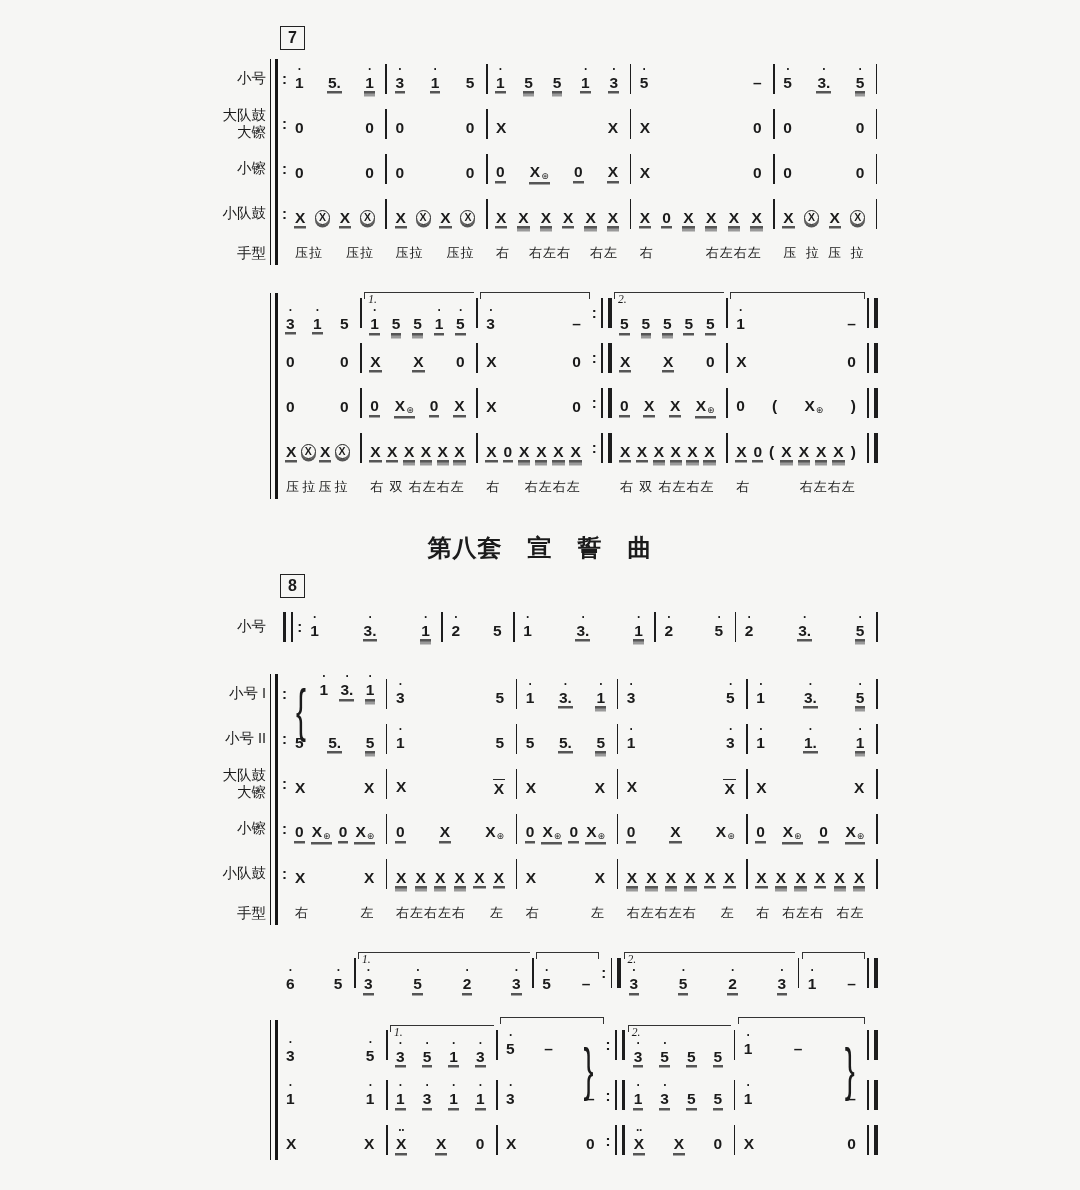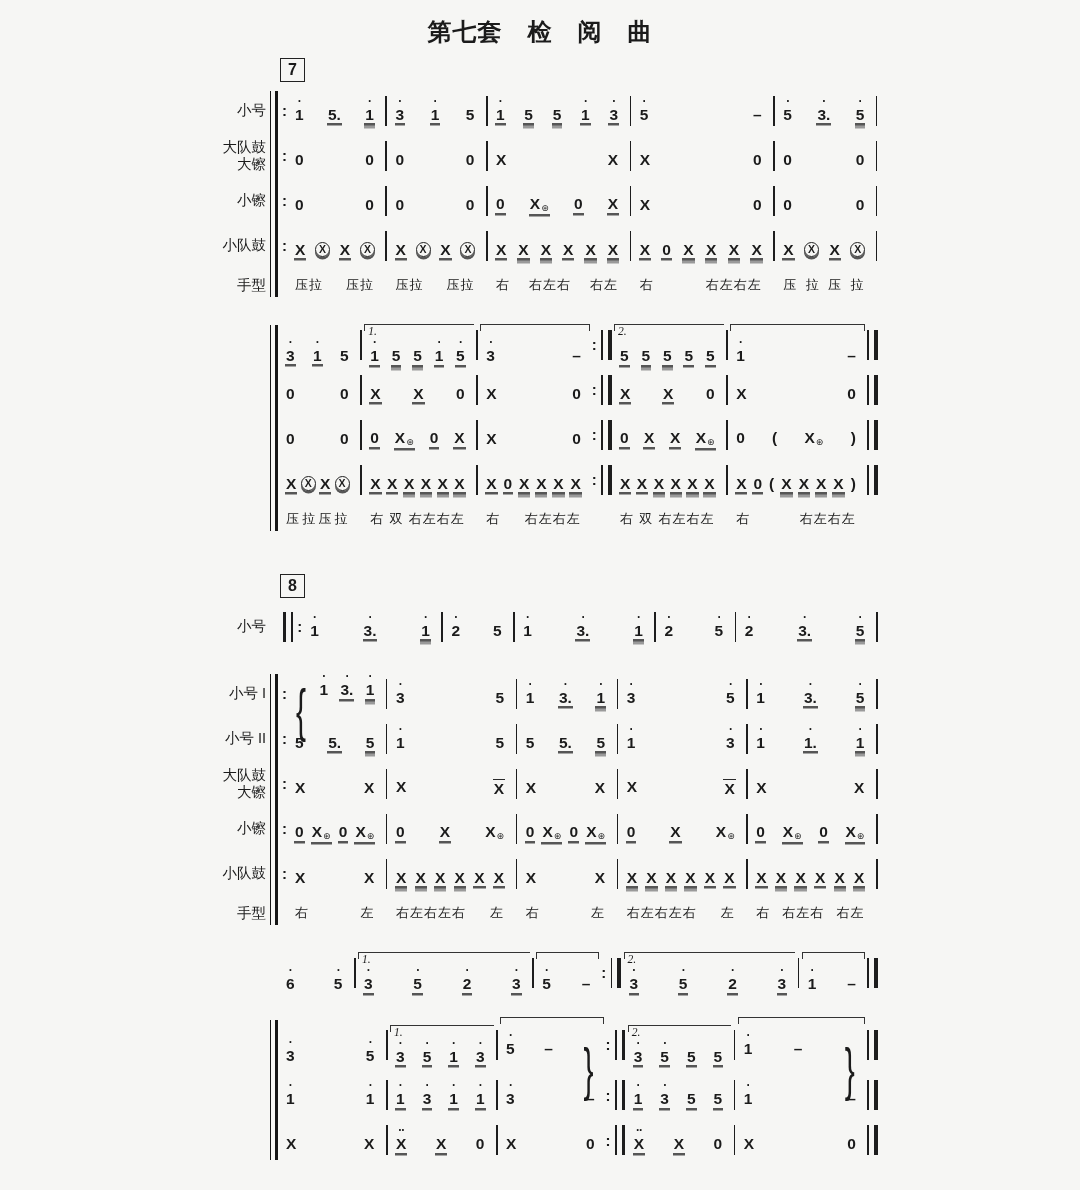--- a/index.html
+++ b/index.html
@@ -46,21 +46,21 @@
     line-height:12px;text-align:center;font-size:10.5px;padding:0;}
   .st{font-size:9px;vertical-align:-2px;margin-left:1px;font-weight:normal;}
   .brace .b{font-size:30px;font-weight:normal;transform:scaleY(1.9) translateY(12%);
     transform-origin:50% 30%;padding:0 2px;}
   .hand .tok{font-weight:normal;font-size:13px;letter-spacing:1px;}
 </style>
 </head>
 <body>
 
 <div class="sheet" id="score">
-    <div class="piece"><div class="title">第七套　检　阅　曲</div><div class="boxnum">7</div><div class="systems">
+    <div class="piece"><div class="boxnum">7</div><div class="systems">
         <div class="system">
           <div class="noterows">
             <div class="sysbar"></div>
             <div class="row">
               <div class="label">小号</div>
               <div class="lgap"></div>
               <span class="rcolon">:</span>
               <div class="cell" style="flex-grow: 15;">
                 <span class="tok">
                   <span class="ab">·</span>
@@ -900,21 +900,21 @@
                 <span class="tok">
                   <span class="b">右左右左</span>
                 </span>
               </div>
               <span class="bar" style="visibility: hidden;"></span>
               <span class="bar th" style="visibility: hidden;"></span>
             </div>
           </div>
         </div>
       </div></div>
-    <div class="piece"><div class="boxnum">8</div><div class="systems">
+    <div class="piece"><div class="title">第八套　宣　誓　曲</div><div class="boxnum">8</div><div class="systems">
         <div class="system">
           <div class="noterows">
             <div class="row">
               <div class="label">小号</div>
               <div class="lgap"></div>
               <span class="bar th"></span>
               <span class="bar"></span>
               <span class="rcolon">:</span>
               <div class="cell" style="flex-grow: 14;">
                 <span class="tok">

